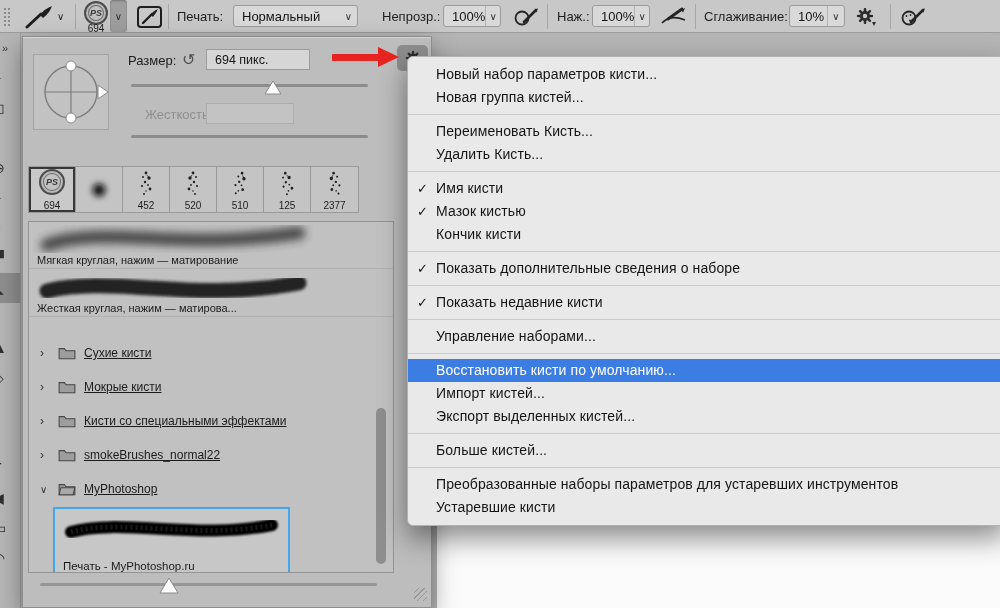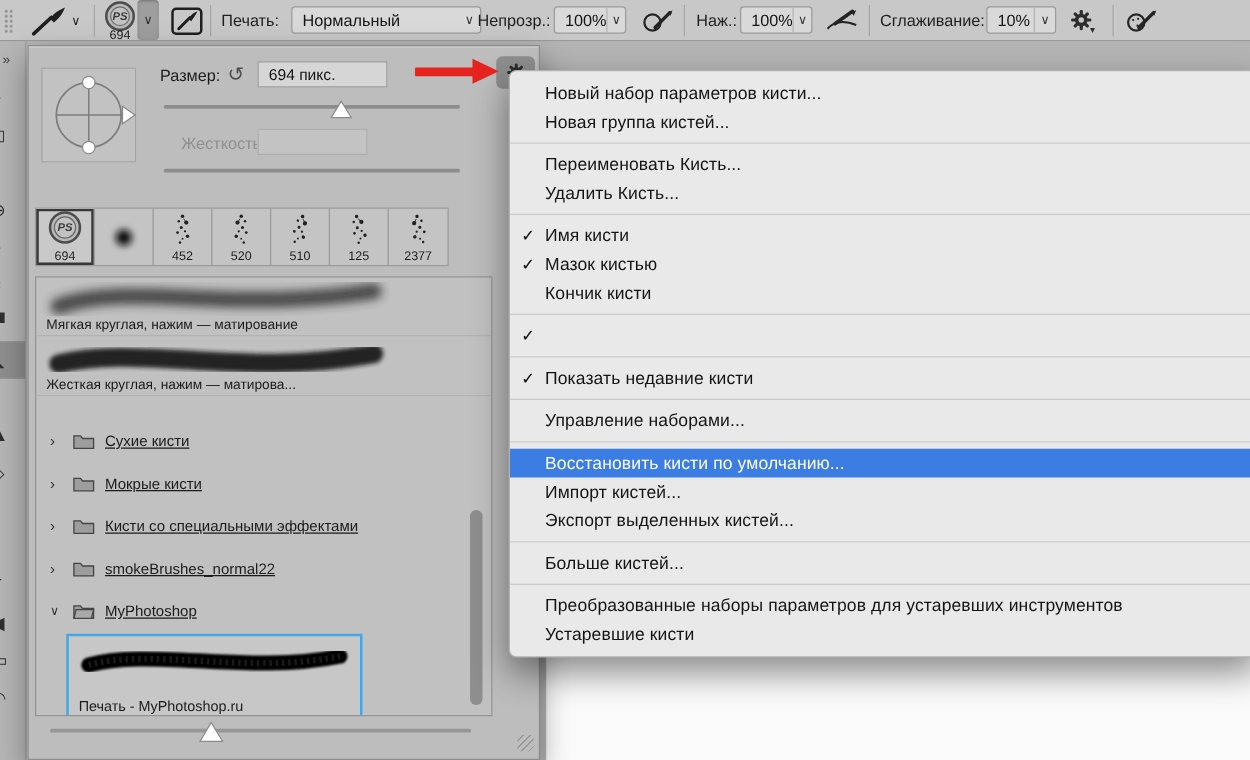--- a/index.html
+++ b/index.html
@@ -152,21 +152,21 @@
 
     <svg style="position:absolute;left:136px;top:5px" width="27" height="24" viewBox="0 0 27 24">
       <rect x="2" y="2" width="23" height="20" rx="3" fill="none" stroke="#1f1f1f" stroke-width="2"></rect>
       <path d="M7 18 L16 9" stroke="#1f1f1f" stroke-width="2.4" stroke-linecap="round"></path>
       <path d="M15 10 C17 6 20 5 22 4 C20 8 19 9 17 12 Z" fill="#1f1f1f"></path>
     </svg>
 
     <div class="ob-sep" style="left:168px"></div>
 
     <span class="ob-label" style="left:177px">Печать:</span>
-    <div class="ob-select" style="left:233px;width:152px">
+    <div class="ob-select" style="left:233px;width:125px">
       <span class="val">Нормальный</span>
       <span class="chev" style="border-left:none">∨</span>
     </div>
 
     <span class="ob-label" style="left:382px">Непрозр.:</span>
     <div class="ob-select" style="left:443px;width:58px">
       <span class="val">100%</span>
       <span class="chev">∨</span>
     </div>
     <svg style="position:absolute;left:514px;top:7px" width="26" height="20" viewBox="0 0 26 20">
@@ -412,21 +412,21 @@
     <div class="menu-group">
       <div class="menu-item">Переименовать Кисть...</div>
       <div class="menu-item">Удалить Кисть...</div>
     </div>
     <div class="menu-group">
       <div class="menu-item"><span class="check">✓</span><span>Имя кисти</span></div>
       <div class="menu-item"><span class="check">✓</span><span>Мазок кистью</span></div>
       <div class="menu-item">Кончик кисти</div>
     </div>
     <div class="menu-group">
-      <div class="menu-item"><span class="check">✓</span></div>
+      <div class="menu-item"><span class="check">✓</span><span>Показать дополнительные сведения о наборе</span></div>
     </div>
     <div class="menu-group">
       <div class="menu-item"><span class="check">✓</span><span>Показать недавние кисти</span></div>
     </div>
     <div class="menu-group">
       <div class="menu-item">Управление наборами...</div>
     </div>
     <div class="menu-group">
       <div class="menu-item highlighted">Восстановить кисти по умолчанию...</div>
       <div class="menu-item">Импорт кистей...</div>

